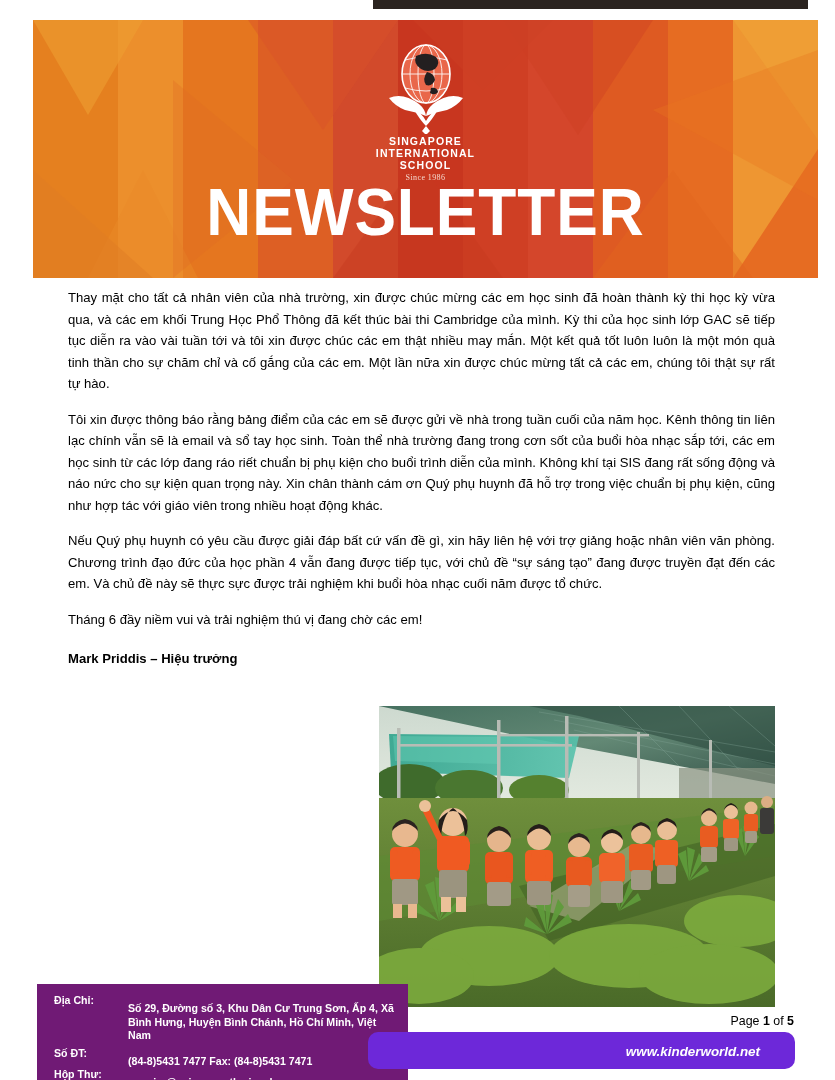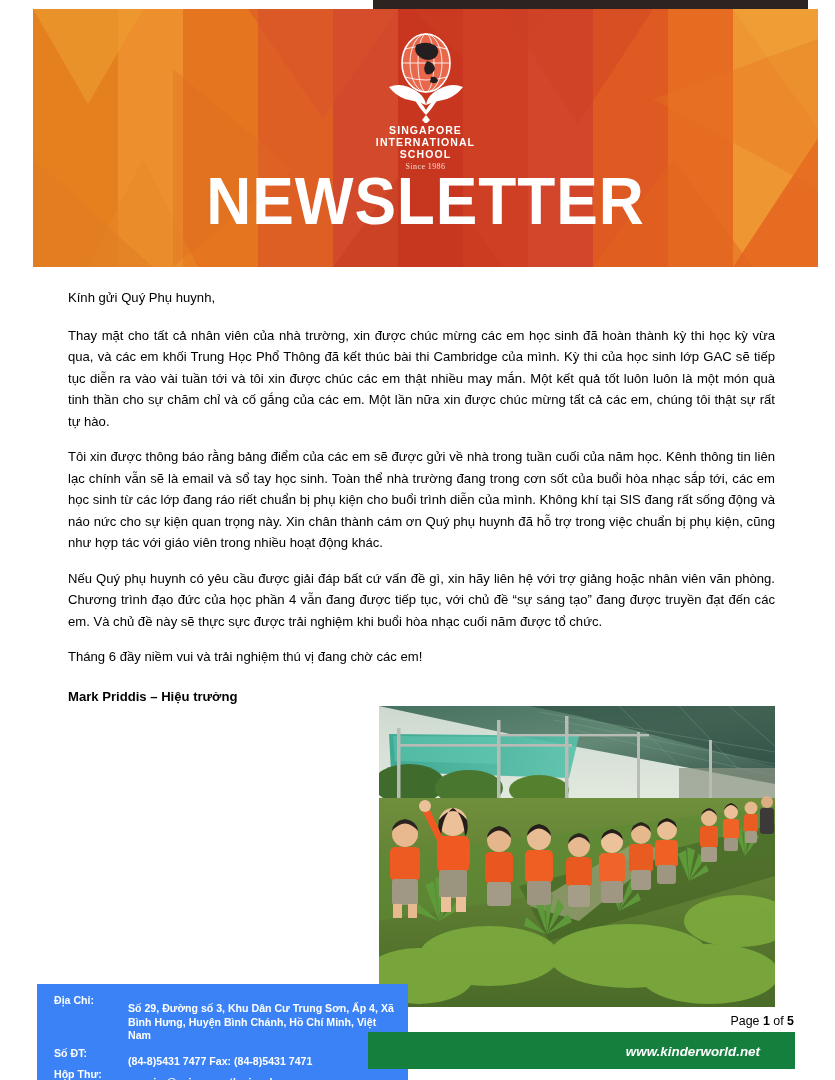--- a/index.html
+++ b/index.html
@@ -23,21 +23,21 @@
     top: 0;
     width: 435px;
     height: 9px;
     background: #2b2420;
   }
 
   
   .banner {
     position: absolute;
     left: 33px;
-    top: 9px;
+    top: 20px;
     width: 785px;
     height: 258px;
     overflow: hidden;
     background: #D4462B;
   }
   .banner-svg {
     position: absolute;
     inset: 0;
     width: 100%;
     height: 100%;
@@ -126,21 +126,21 @@
   }
   .photo svg { display: block; width: 100%; height: 100%; }
 
   
   .footer-contact {
     position: absolute;
     left: 37px;
     top: 984px;
     width: 371px;
     height: 96px;
-    background: #3b82f6;
+    background: #701a75;
     color: #ffffff;
   }
   .contact-grid {
     position: absolute;
     left: 17px;
     top: 10px;
     right: 8px;
     display: grid;
     grid-template-columns: 74px 1fr;
     font-size: 10.6px;
@@ -161,21 +161,22 @@
     padding-left: 28px;
   }
   .page-number b { font-weight: bold; }
 
   .footer-web-bar {
     position: absolute;
     left: 368px;
     top: 1032px;
     width: 427px;
     height: 37px;
-    background: #15803d;
+    background: #6d28d9;
+    border-radius: 10px;
   }
   .footer-web-bar span {
     position: absolute;
     right: 35px;
     top: 50%;
     transform: translateY(-50%);
     color: #ffffff;
     font-style: italic;
     font-weight: bold;
     font-size: 13.4px;
@@ -243,21 +244,20 @@
       <div>INTERNATIONAL</div>
       <div>SCHOOL</div>
       <div class="logo-since">Since 1986</div>
     </div>
   </div>
 
   <div class="banner-title">NEWSLETTER</div>
 </div>
 
 <div class="letter">
-  <p class="salutation">Kính gửi Quý Phụ huynh,</p>
   <p>Thay mặt cho tất cả nhân viên của nhà trường, xin được chúc mừng các em học sinh đã hoàn thành kỳ thi học kỳ vừa qua, và các em khối Trung Học Phổ Thông đã kết thúc bài thi Cambridge của mình. Kỳ thi của học sinh lớp GAC sẽ tiếp tục diễn ra vào vài tuần tới và tôi xin được chúc các em thật nhiều may mắn. Một kết quả tốt luôn luôn là một món quà tinh thần cho sự chăm chỉ và cố gắng của các em. Một lần nữa xin được chúc mừng tất cả các em, chúng tôi thật sự rất tự hào.</p>
   <p>Tôi xin được thông báo rằng bảng điểm của các em sẽ được gửi về nhà trong tuần cuối của năm học. Kênh thông tin liên lạc chính vẫn sẽ là email và sổ tay học sinh. Toàn thể nhà trường đang trong cơn sốt của buổi hòa nhạc sắp tới, các em học sinh từ các lớp đang ráo riết chuẩn bị phụ kiện cho buổi trình diễn của mình. Không khí tại SIS đang rất sống động và náo nức cho sự kiện quan trọng này. Xin chân thành cám ơn Quý phụ huynh đã hỗ trợ trong việc chuẩn bị phụ kiện, cũng như hợp tác với giáo viên trong nhiều hoạt động khác.</p>
   <p>Nếu Quý phụ huynh có yêu cầu được giải đáp bất cứ vấn đề gì, xin hãy liên hệ với trợ giảng hoặc nhân viên văn phòng. Chương trình đạo đức của học phần 4 vẫn đang được tiếp tục, với chủ đề “sự sáng tạo” đang được truyền đạt đến các em. Và chủ đề này sẽ thực sực được trải nghiệm khi buổi hòa nhạc cuối năm được tổ chức.</p>
   <p class="closing-line">Tháng 6 đầy niềm vui và trải nghiệm thú vị đang chờ các em!</p>
   <p class="signature">Mark Priddis – Hiệu trưởng</p>
 </div>
 
 <div class="photo">
   <svg viewBox="0 0 396 301" preserveAspectRatio="none">
     <defs>

